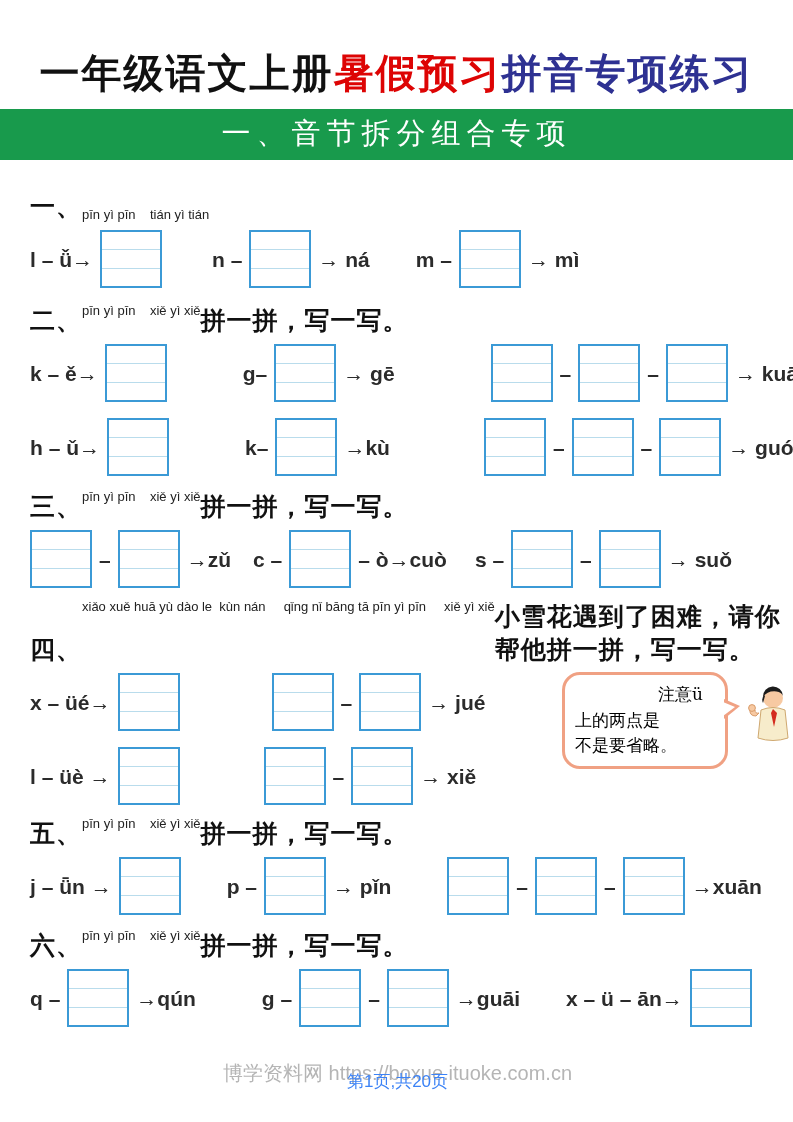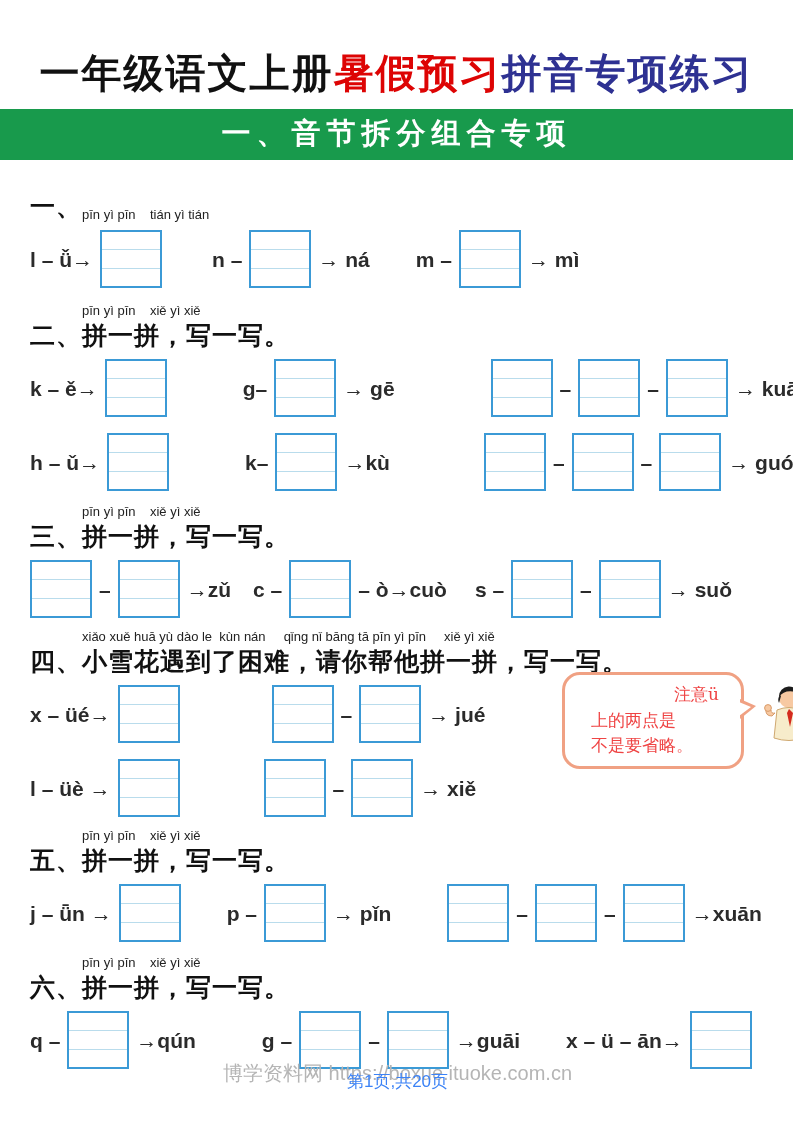--- a/index.html
+++ b/index.html
@@ -4,37 +4,37 @@
 <style>
   html,body{margin:0;padding:0;background:#e8e8e8;}
   .page{position:relative;width:793px;height:1122px;margin:0 auto;background:#fff;overflow:hidden;
         font-family:"Liberation Sans","DejaVu Sans",sans-serif;color:#1a1a1a;}
   
   .title{margin-top:46px;text-align:center;font-size:40px;font-weight:800;letter-spacing:2px;white-space:nowrap;}
   .title .t-black{color:#111;}
   .title .t-red{color:#dd0404;}
   .title .t-blue{color:#2e3192;}
   .banner{margin-top:8px;background:#189a4c;color:#fff;text-align:center;
-          font-size:29px;font-weight:700;letter-spacing:6px;padding:5px 8px 6px;}
+          font-size:29px;font-weight:400;letter-spacing:6px;padding:5px 8px 6px;}
   
   .sec{padding-left:30px;}
   .heading{display:flex;align-items:flex-end;}
   .hnum,.htxt{font-size:25px;font-weight:800;color:#111;letter-spacing:1px;}
-  .hbody{display:flex;flex-direction:column;}
+  .hbody{display:flex;}
   .hpy{font-size:13px;color:#222;white-space:pre;line-height:14px;margin-bottom:1px;}
   .row{display:flex;align-items:center;margin-top:7px;}
   .grp{display:inline-flex;align-items:center;gap:7px;}
   .lbl,.dash{font-size:21px;color:#2b2b2b;white-space:pre;line-height:1;font-weight:bold;}
   .pbox{display:inline-block;width:62px;height:58px;box-sizing:border-box;border:2px solid #3b9ad6;
         background:linear-gradient(#b9dcec,#b9dcec) 0 33%/100% 1px no-repeat,
                    linear-gradient(#b9dcec,#b9dcec) 0 67%/100% 1px no-repeat #fff;}
   
   .callout{position:absolute;top:672px;left:562px;display:flex;align-items:flex-start;}
   .bubble{position:relative;width:142px;background:#fff;border:3px solid #f0a183;border-radius:18px;
-          padding:7px 8px 7px 26px;font-size:17px;line-height:1.5;color:#ef4444;
+          padding:7px 8px 7px 10px;font-size:17px;line-height:1.5;color:#000000;
           font-family:"DejaVu Serif","Liberation Serif",serif;}
   .bubble .bl{display:block;white-space:nowrap;}
   .bubble .bl1{text-align:right;padding-right:14px;}
   .bubble:after{content:"";position:absolute;right:-15px;top:24px;width:0;height:0;
           border-top:7px solid transparent;border-bottom:13px solid transparent;border-left:16px solid #f0a183;}
   .bubble:before{content:"";position:absolute;right:-10px;top:27px;width:0;height:0;z-index:1;
           border-top:5px solid transparent;border-bottom:9px solid transparent;border-left:12px solid #fff;}
   .teacher{margin-left:20px;margin-top:12px;}
   
   .footer{position:absolute;left:2px;right:0;top:1058px;height:46px;}

